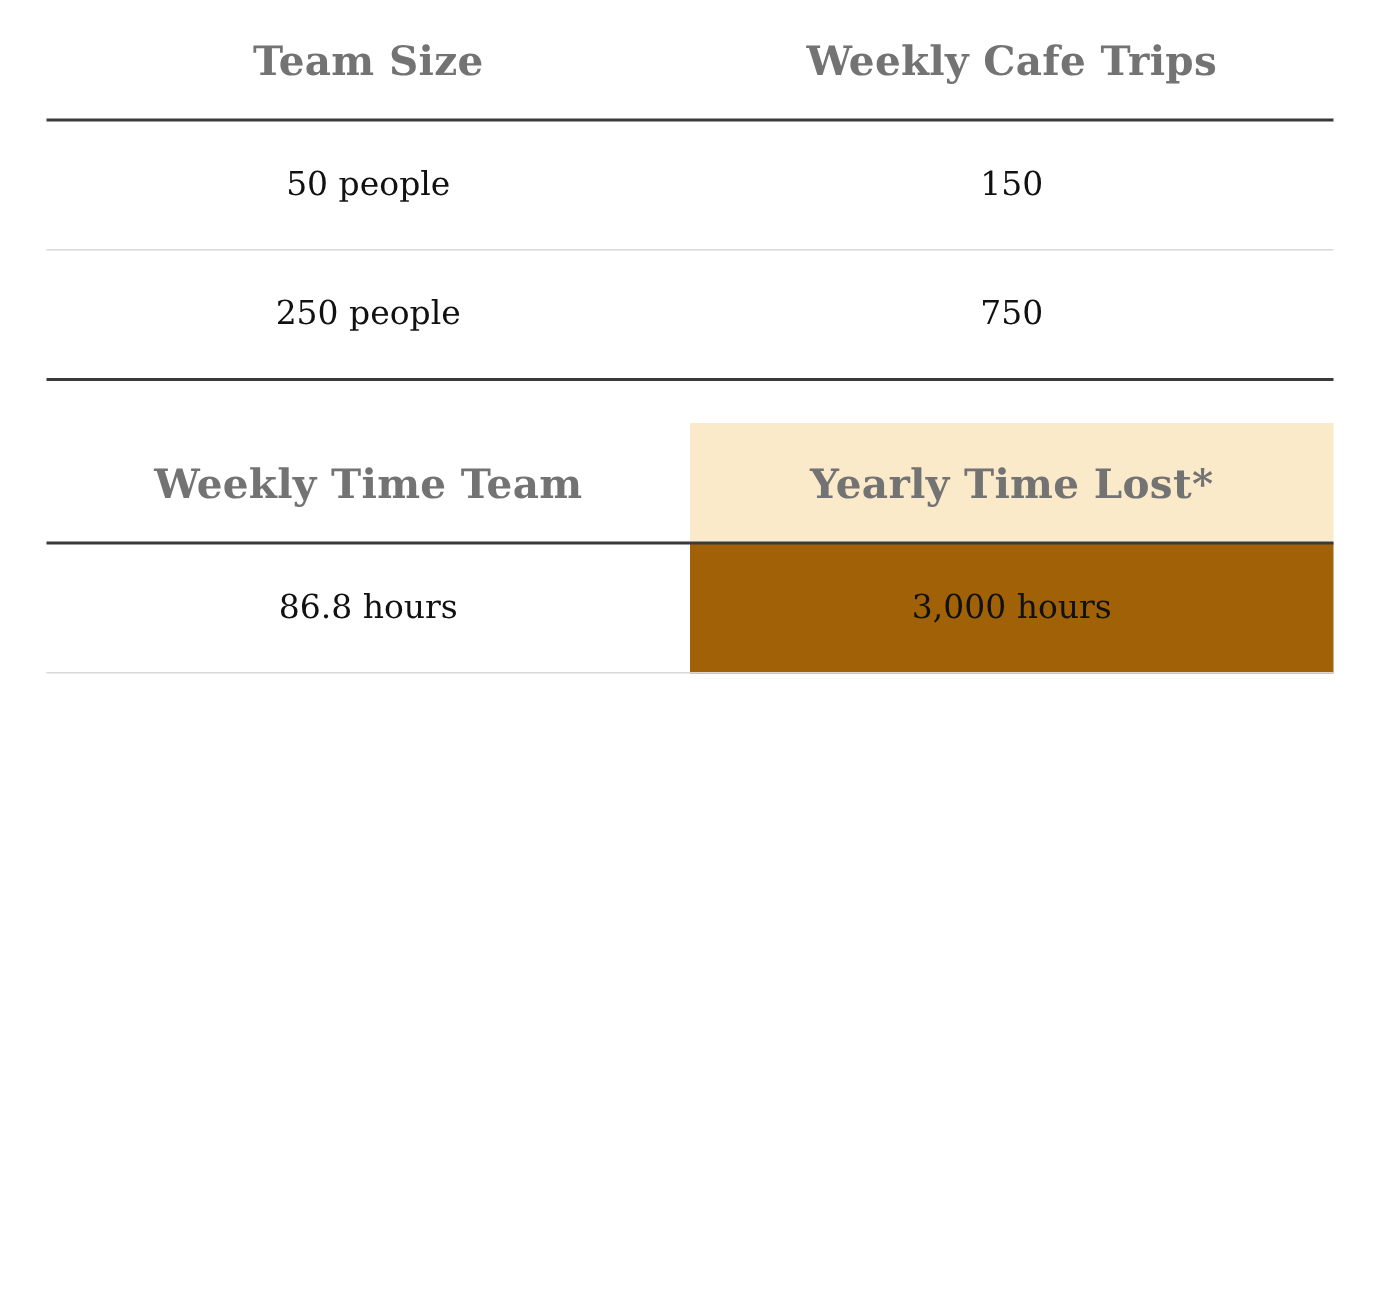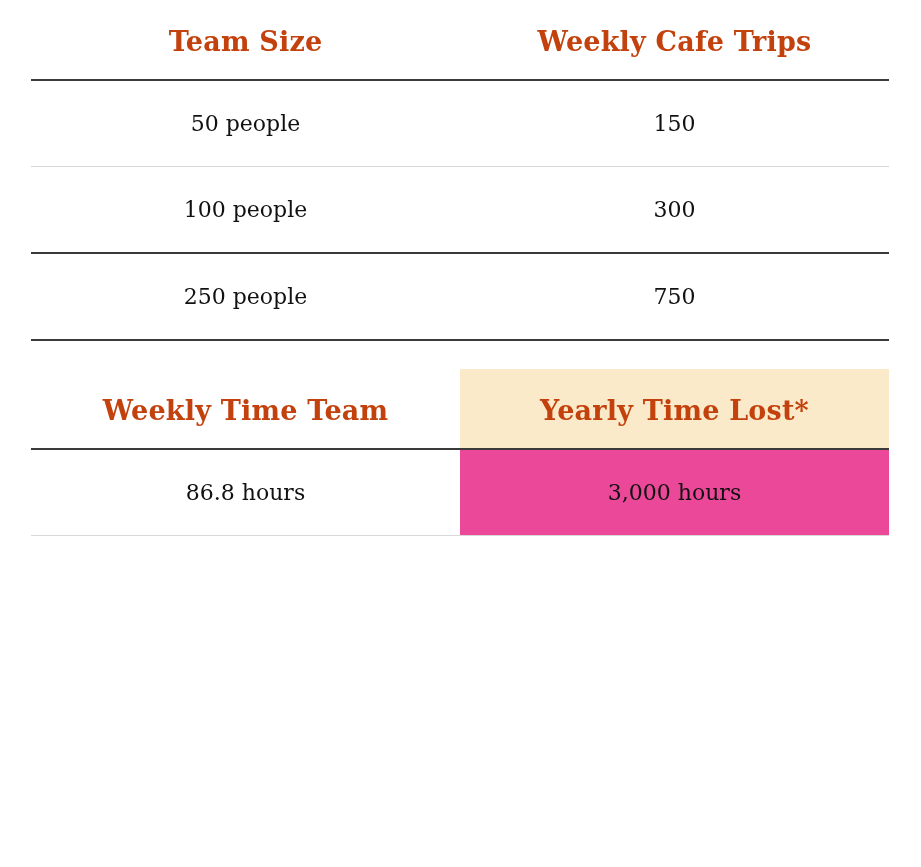--- a/index.html
+++ b/index.html
@@ -30,42 +30,42 @@
   table.grid col.c1 { width: 429px; }
   table.grid col.c2 { width: 429px; }
 
   .hdr-cell {
     text-align: center;
     font-weight: bold;
     font-size: 27px;
     letter-spacing: 0.2px;
     padding: 26px 8px 22px 8px;
     border-bottom: 2px solid #3a3a3a;
-    color: #c2410c;
+    color: #737373;
   }
   .body-cell {
     text-align: center;
     font-size: 22px;
     padding: 30px 8px 30px 8px;
     border-bottom: 1.5px solid #cfcfcf;
     color: #111111;
   }
   .body-cell.strong-rule {
     border-bottom: 2px solid #3a3a3a;
   }
   .body-cell.thin-rule {
     border-bottom: 1.5px solid #d8d8d8;
   }
 
   
   .hl-header {
     background: #fbeaca;
   }
   .hl-body {
-    background: #ec4899;
+    background: #a16207;
   }
 
   .spacer {
     height: 28px;
   }
 
   table.grid2 {
     border-collapse: collapse;
     table-layout: fixed;
     width: 858px;
@@ -89,24 +89,20 @@
         <th class="hdr-cell">Team Size</th>
         <th class="hdr-cell">Weekly Cafe Trips</th>
       </tr>
     </thead>
     <tbody>
       <tr>
         <td class="body-cell thin-rule">50 people</td>
         <td class="body-cell thin-rule">150</td>
       </tr>
       <tr>
-        <td class="body-cell strong-rule">100 people</td>
-        <td class="body-cell strong-rule">300</td>
-      </tr>
-      <tr>
         <td class="body-cell strong-rule">250 people</td>
         <td class="body-cell strong-rule">750</td>
       </tr>
     </tbody>
   </table>
 
   <div class="spacer"></div>
 
   <table class="grid2">
     <colgroup>

